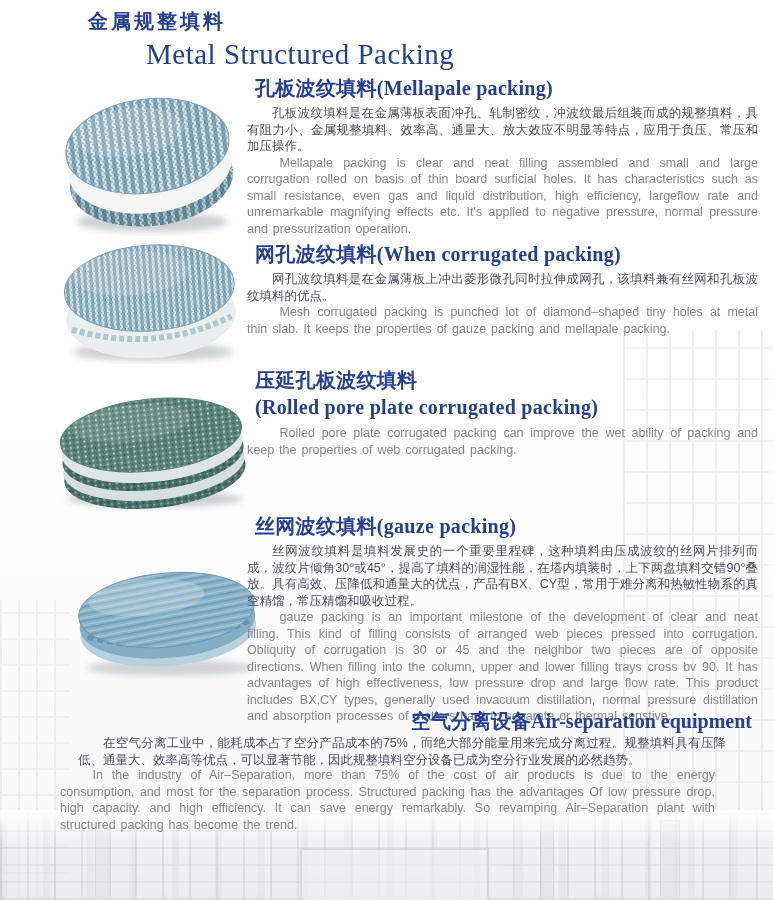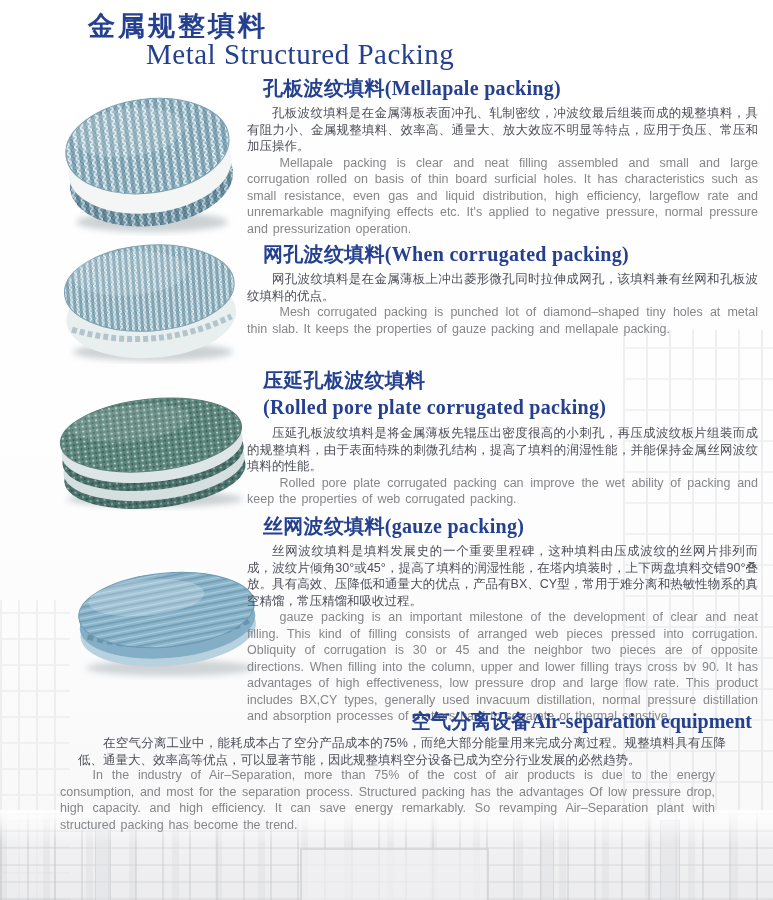--- a/index.html
+++ b/index.html
@@ -31,31 +31,31 @@
     background:
       repeating-linear-gradient(90deg,#979da2 0 2px, transparent 2px 18px),
       repeating-linear-gradient(0deg,#aeb2b6 0 2px, transparent 2px 26px);
   }
   .bg-box{position:absolute;border:2px solid rgba(150,152,158,.45);background:rgba(237,237,240,.65);}
   .bg-tower{position:absolute;background:rgba(210,212,216,.55);border:1px solid rgba(160,162,168,.4);}
   
   .title-zh{
     position:absolute;left:88px;top:8px;
     font-family:"Liberation Serif","DejaVu Serif",serif;
-    font-size:27px;font-weight:bold;letter-spacing:3px;color:var(--accent);
+    font-size:20px;font-weight:bold;letter-spacing:3px;color:var(--accent);
   }
   .title-en{
     position:absolute;left:146px;top:38px;
     font-family:"Liberation Serif","DejaVu Serif",serif;
     font-size:29px;font-weight:500;color:var(--accent);letter-spacing:.5px;
   }
   .sec{position:absolute;left:247px;width:511px;}
   .sec-heading{
     font-family:"Liberation Serif","DejaVu Serif",serif;
-    font-weight:bold;color:var(--accent);font-size:20px;line-height:1.3;margin:0 0 4px 16px;
+    font-weight:bold;color:var(--accent);font-size:20px;line-height:1.3;margin:0 0 4px 8px;
     letter-spacing:.3px;
   }
   .sec-heading.two-line{line-height:1.35;}
   p.zh{color:var(--zh);font-size:12.5px;line-height:16.5px;text-align:justify;text-indent:2em;margin:0;}
   p.en{color:var(--en);font-size:12.5px;line-height:16.5px;text-align:justify;text-indent:2.6em;margin:0;word-spacing:1.5px;}
   .airsep-heading{
     position:absolute;left:0;top:708px;width:752px;text-align:right;
     font-family:"Liberation Serif","DejaVu Serif",serif;
     font-weight:bold;font-size:20px;color:var(--accent);margin:0;
   }
@@ -197,21 +197,20 @@
     <h2 class="sec-heading">网孔波纹填料(When corrugated packing)</h2>
     <p class="zh">网孔波纹填料是在金属薄板上冲出菱形微孔同时拉伸成网孔，该填料兼有丝网和孔板波纹填料的优点。</p>
     <p class="en">Mesh corrugated packing is punched lot of diamond–shaped tiny holes at metal thin slab.  It keeps the properties of gauze packing and mellapale packing.</p>
   </div>
 
   <div class="sec" style="top:367px;">
     <h2 class="sec-heading two-line">
       <span style="display:block">压延孔板波纹填料</span>
       <span style="display:block">(Rolled pore plate corrugated packing)</span>
     </h2>
-    <p class="zh">压延孔板波纹填料是将金属薄板先辊压出密度很高的小刺孔，再压成波纹板片组装而成的规整填料，由于表面特殊的刺微孔结构，提高了填料的润湿性能，并能保持金属丝网波纹填料的性能。</p>
     <p class="en">Rolled pore plate corrugated packing can improve the wet ability of packing and keep the properties of web corrugated packing.</p>
   </div>
 
   <div class="sec" style="top:513px;">
     <h2 class="sec-heading">丝网波纹填料(gauze packing)</h2>
     <p class="zh">丝网波纹填料是填料发展史的一个重要里程碑，这种填料由压成波纹的丝网片排列而成，波纹片倾角30°或45°，提高了填料的润湿性能，在塔内填装时，上下两盘填料交错90°叠放。具有高效、压降低和通量大的优点，产品有BX、CY型，常用于难分离和热敏性物系的真空精馏，常压精馏和吸收过程。</p>
     <p class="en">gauze packing is an important milestone of the development of clear and neat filling.  This kind of filling consists of arranged web pieces pressed into corrugation.  Obliquity of corrugation is 30 or 45 and the neighbor two pieces are of opposite directions.  When filling into the column, upper and lower filling trays cross bv 90.  It has advantages of high effectiveness, low pressure drop and large flow rate.  This product includes BX,CY types, generally used invacuum distillation, normal pressure distillation and absorption processes of matters hard to separate or thermal senstive.</p>
   </div>
 
   <h2 class="airsep-heading">空气分离设备Air-separation equipment</h2>

